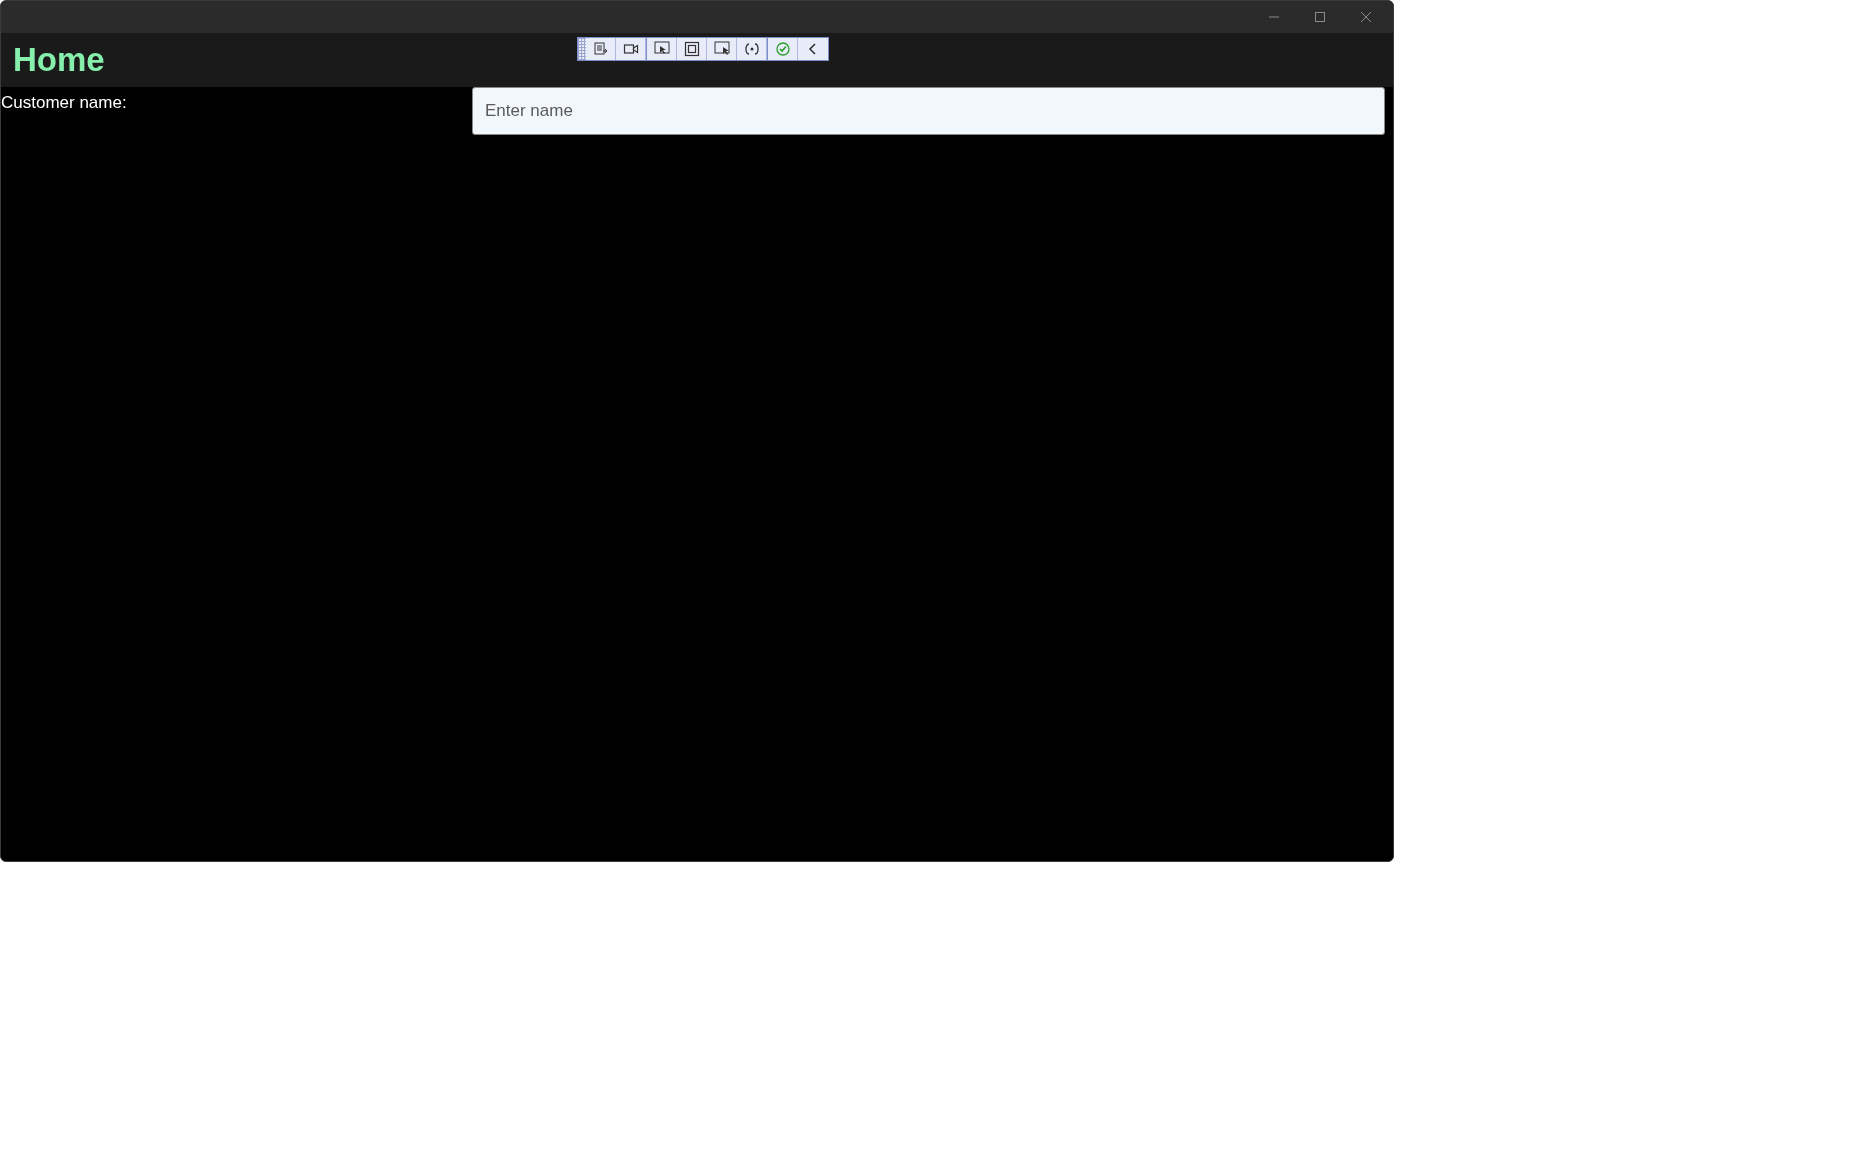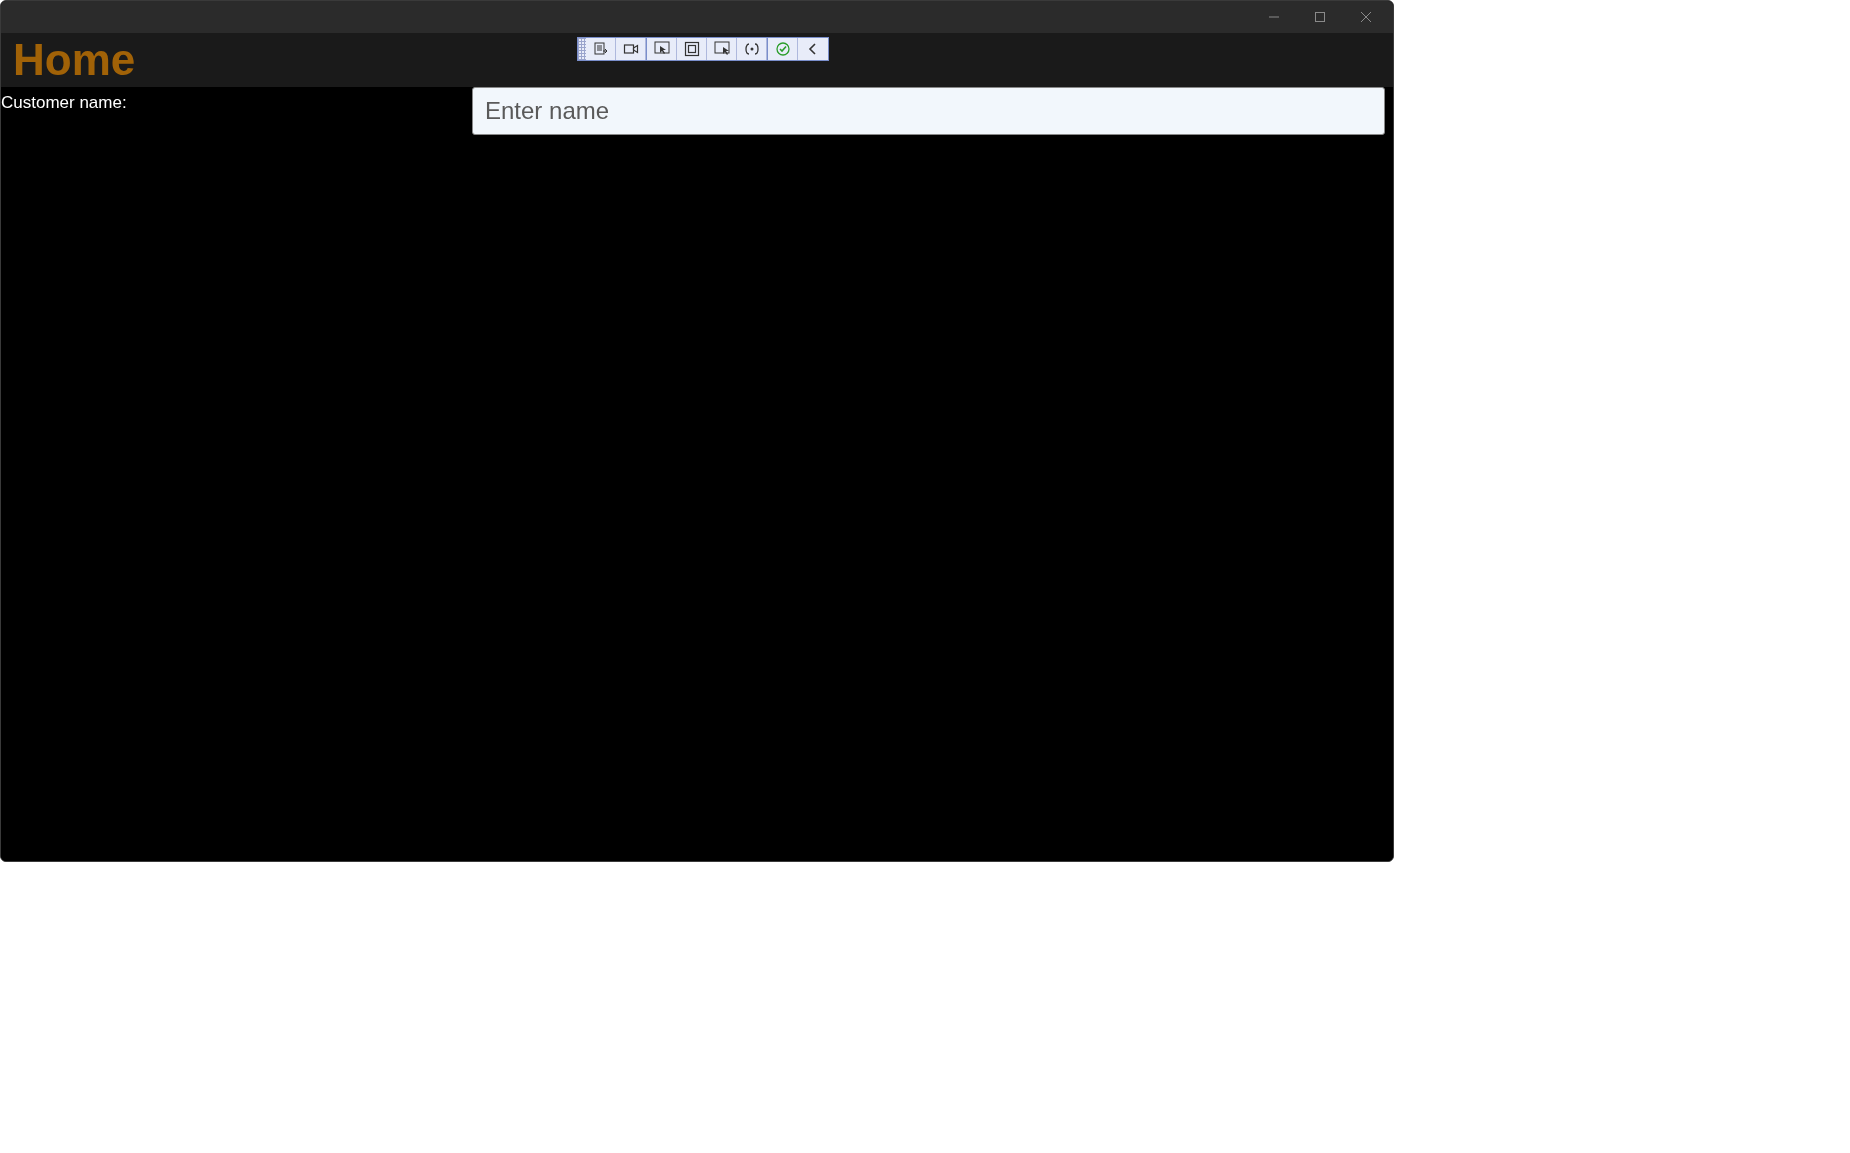--- a/index.html
+++ b/index.html
@@ -49,22 +49,22 @@
     }
     .header {
       height: 54px;
       background: #1a1a1a;
       display: flex;
       align-items: center;
       padding-left: 12px;
       position: relative;
     }
     .page-title {
-      color: #a16207;
-      font-size: 44px;
+      color: #86efac;
+      font-size: 33px;
       font-weight: 600;
     }
     .content {
       background: #000000;
       padding: 0;
       display: flex;
       align-items: flex-start;
       height: calc(100% - 86px);
       justify-content: flex-end;
     }
@@ -84,21 +84,21 @@
       flex: 1;
       padding: 0 8px 0 0;
     }
     .text-input {
       width: 100%;
       height: 48px;
       background: #f2f7fc;
       border: 1px solid #888;
       border-radius: 3px;
       padding: 0 12px;
-      font-size: 24px;
+      font-size: 17px;
       color: #333;
       outline: none;
     }
     .text-input::placeholder {
       color: #5a5a5a;
     }
 
     
     .floating-toolbar {
       position: absolute;

